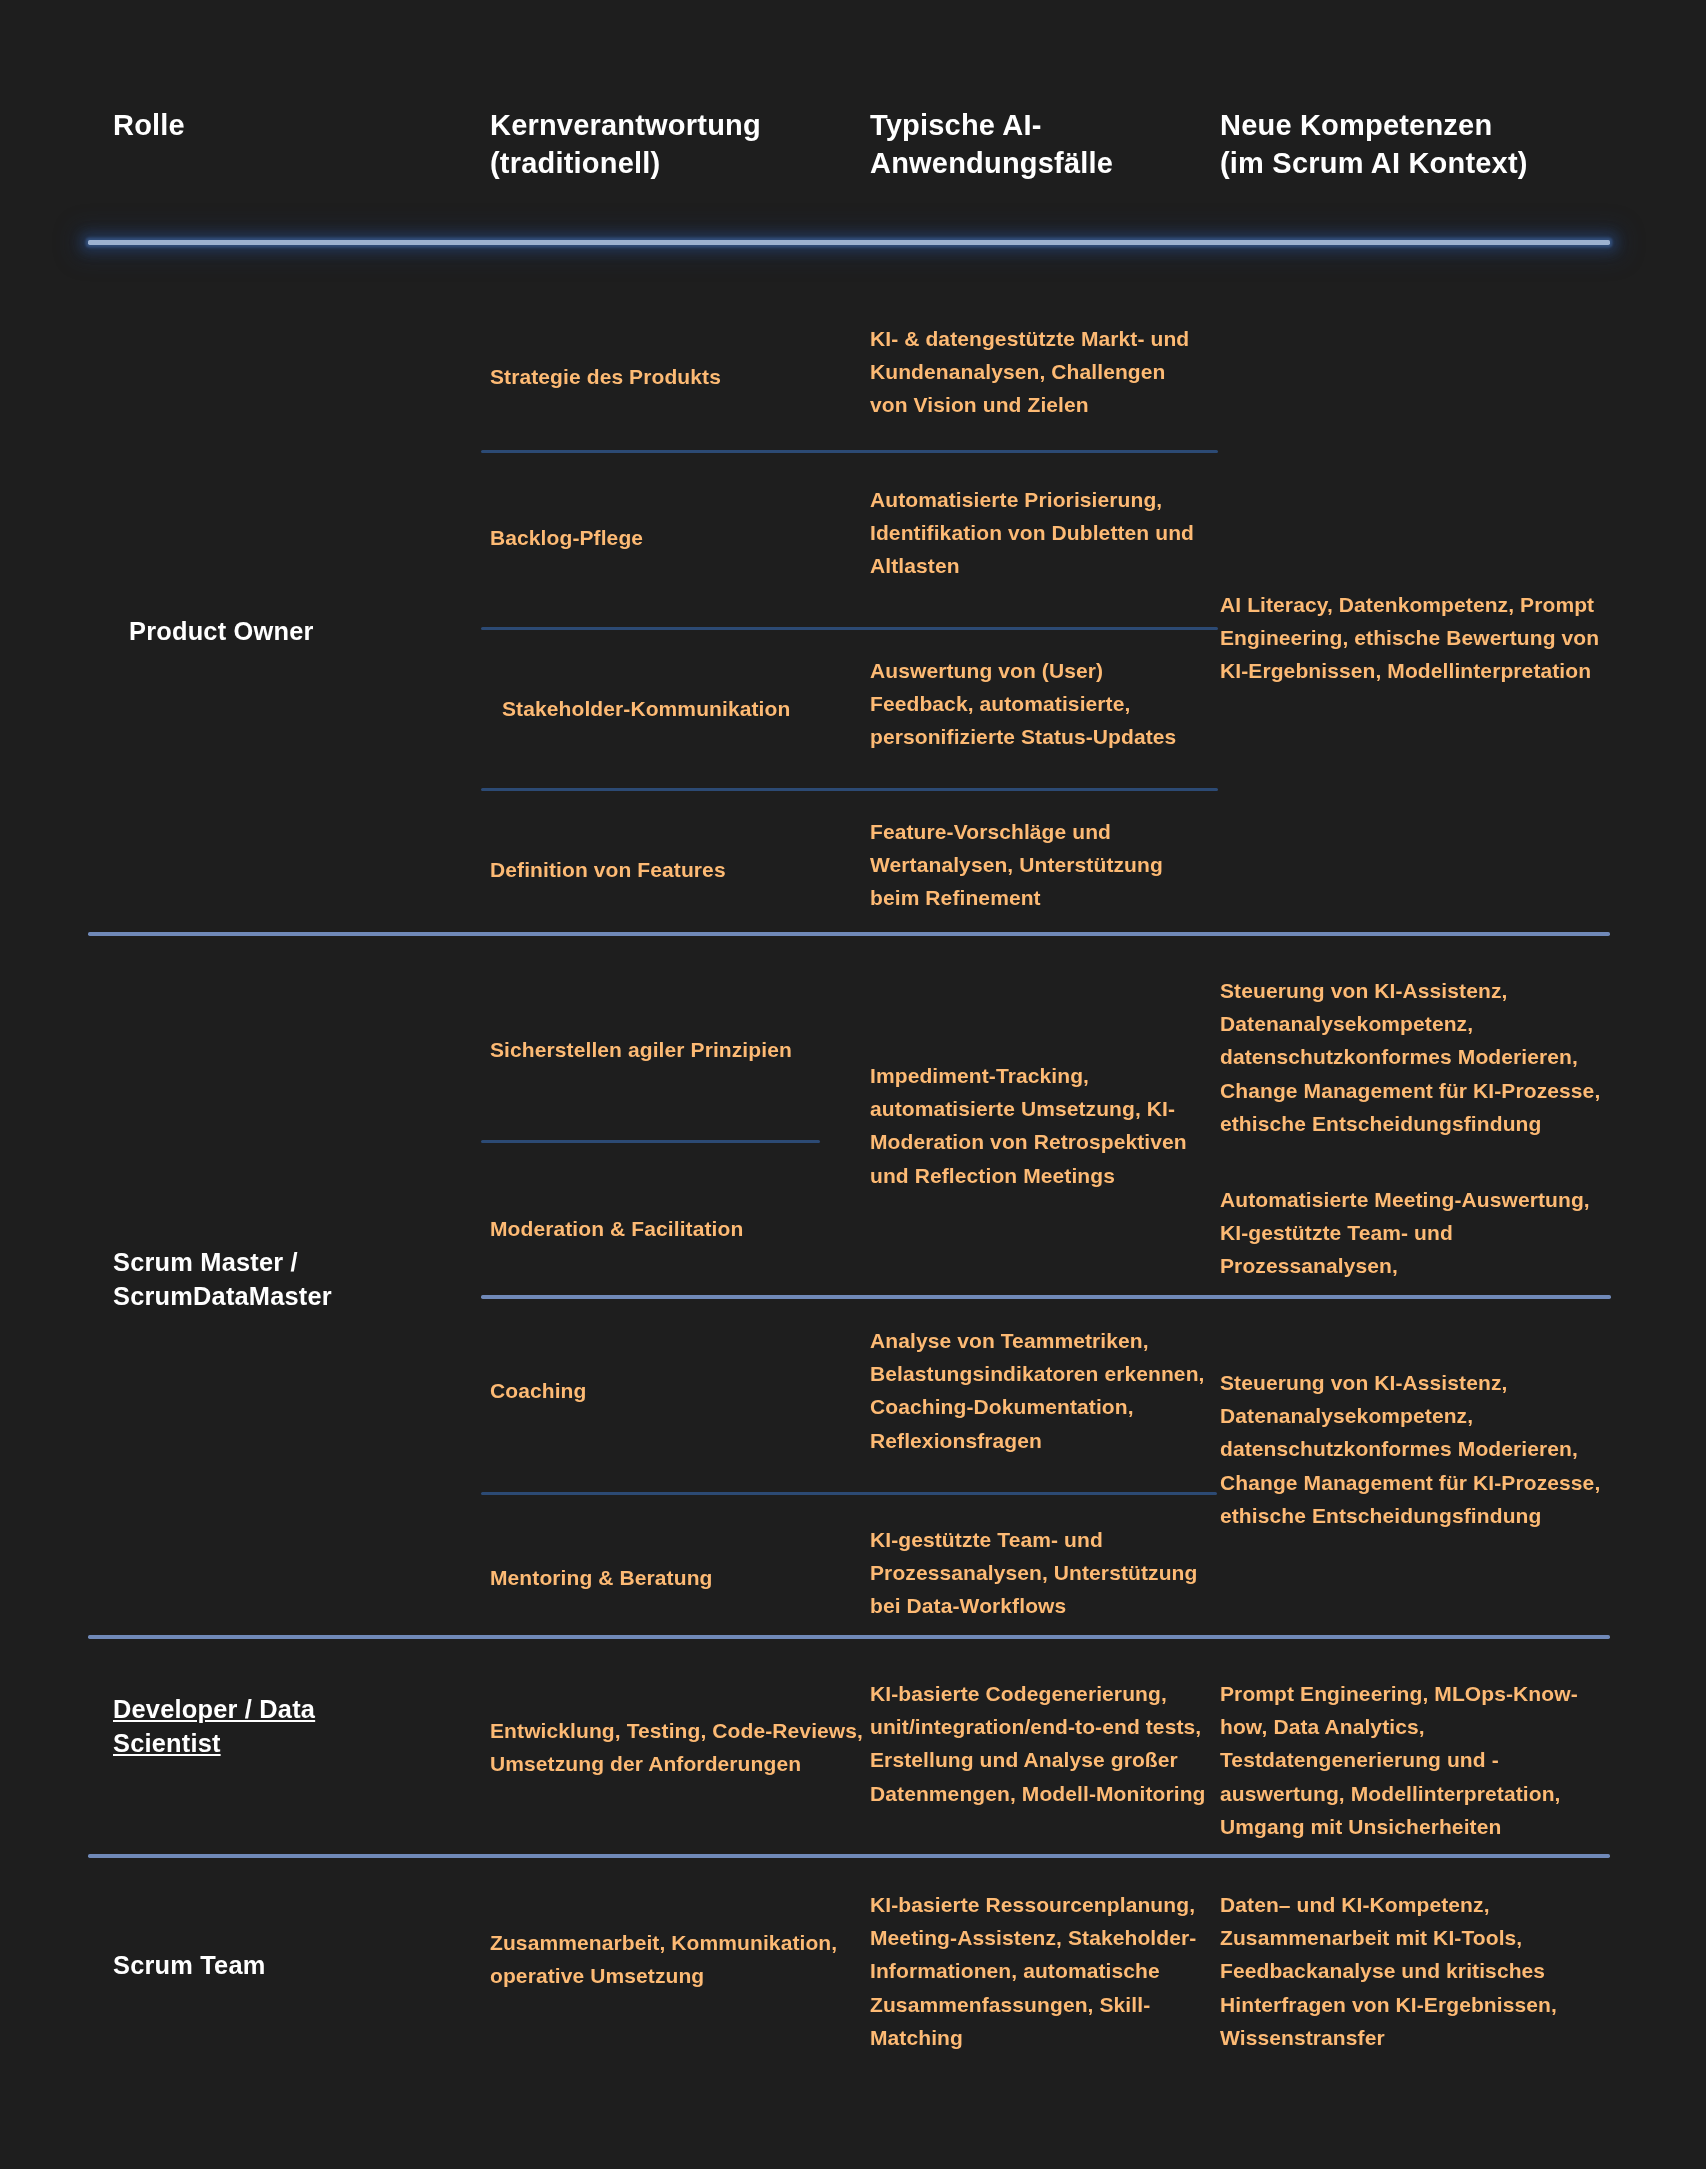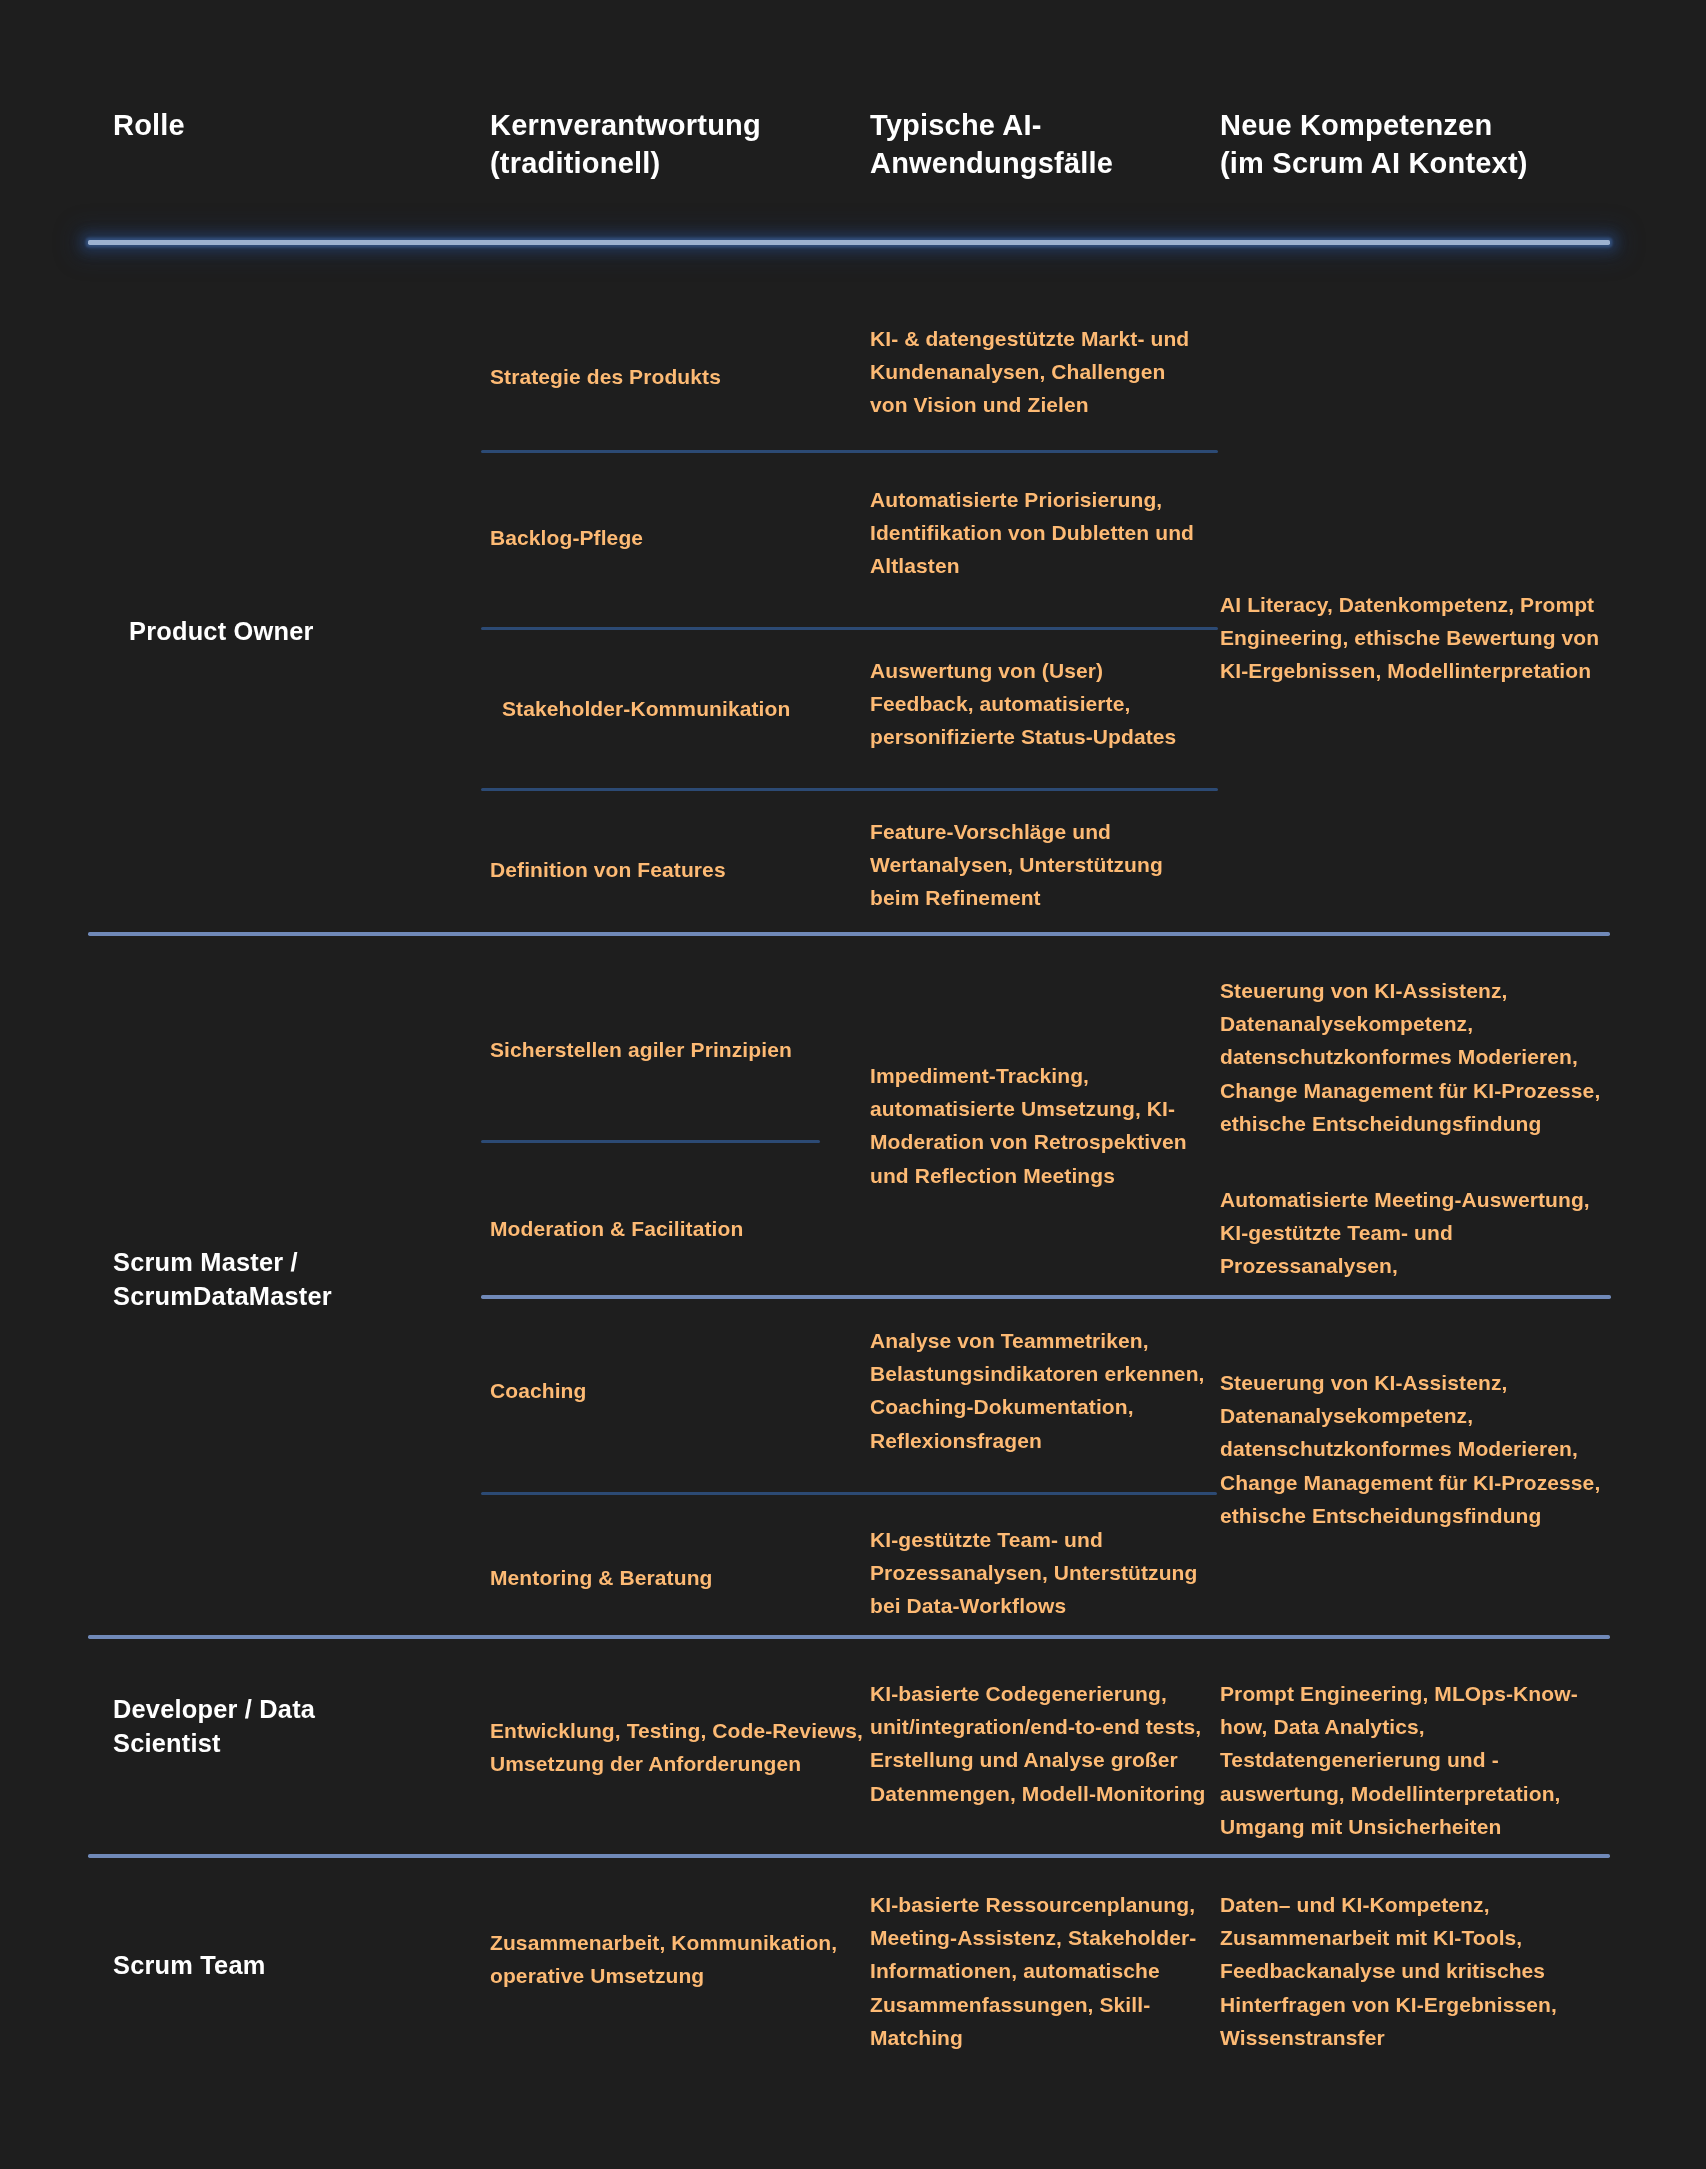--- a/index.html
+++ b/index.html
@@ -131,21 +131,21 @@
 <div class="cell" style="left:870px; top:1324px; width:356px;">Analyse von Teammetriken, Belastungsindikatoren erkennen, Coaching-Dokumentation, Reflexionsfragen</div>
 <div class="cell" style="left:1220px; top:1366px; width:398px;">Steuerung von KI-Assistenz, Datenanalysekompetenz, datenschutzkonformes Moderieren, Change Management für KI-Prozesse, ethische Entscheidungsfindung</div>
 
 <div class="rule rule-inner" style="left:481px; top:1492px; width:736px;"></div>
 
 <div class="cell" style="left:490px; top:1561px; width:364px;">Mentoring &amp; Beratung</div>
 <div class="cell" style="left:870px; top:1523px; width:339px;">KI-gestützte Team- und Prozessanalysen, Unterstützung bei Data-Workflows</div>
 
 <div class="rule rule-section" style="left:88px; top:1635px; width:1522px;"></div>
 
-<div class="role" style="left:113px; top:1693px; width:339px;">Developer / Data
+<div class="role" style="left:113px; top:1693px; width:339px;text-decoration:underline;">Developer / Data
 Scientist</div>
 
 <div class="cell" style="left:490px; top:1714px; width:373px;">Entwicklung, Testing, Code-Reviews, Umsetzung der Anforderungen</div>
 <div class="cell" style="left:870px; top:1677px; width:339px;">KI-basierte Codegenerierung, unit/integration/end-to-end tests, Erstellung und Analyse großer Datenmengen, Modell-Monitoring</div>
 <div class="cell" style="left:1220px; top:1677px; width:398px;">Prompt Engineering, MLOps-Know-how, Data Analytics, Testdatengenerierung und -auswertung, Modellinterpretation, Umgang mit Unsicherheiten</div>
 
 <div class="rule rule-section" style="left:88px; top:1854px; width:1522px;"></div>
 
 <div class="role" style="left:113px; top:1949px; width:305px;">Scrum Team</div>
 

